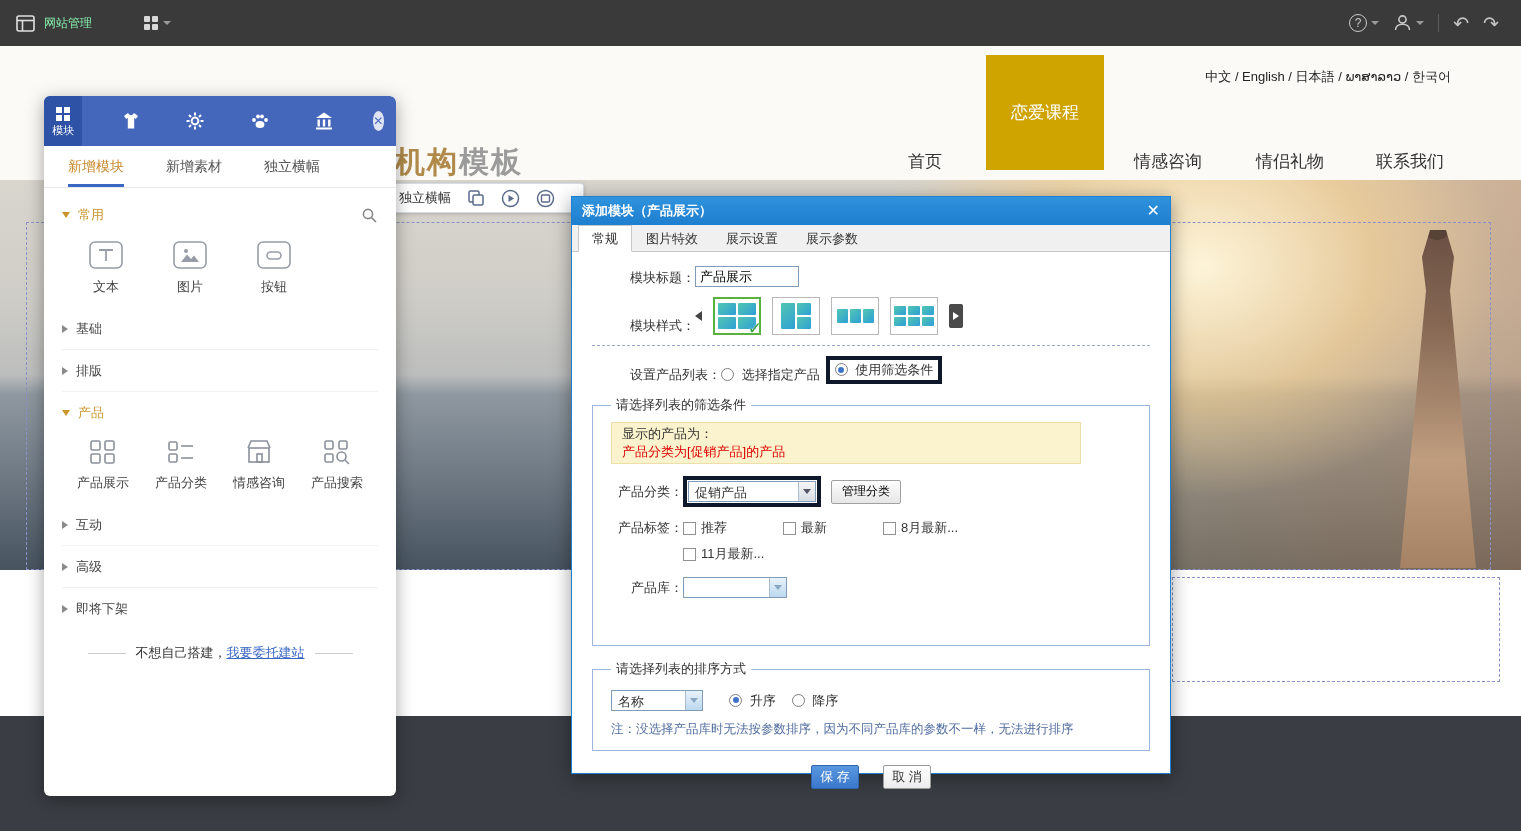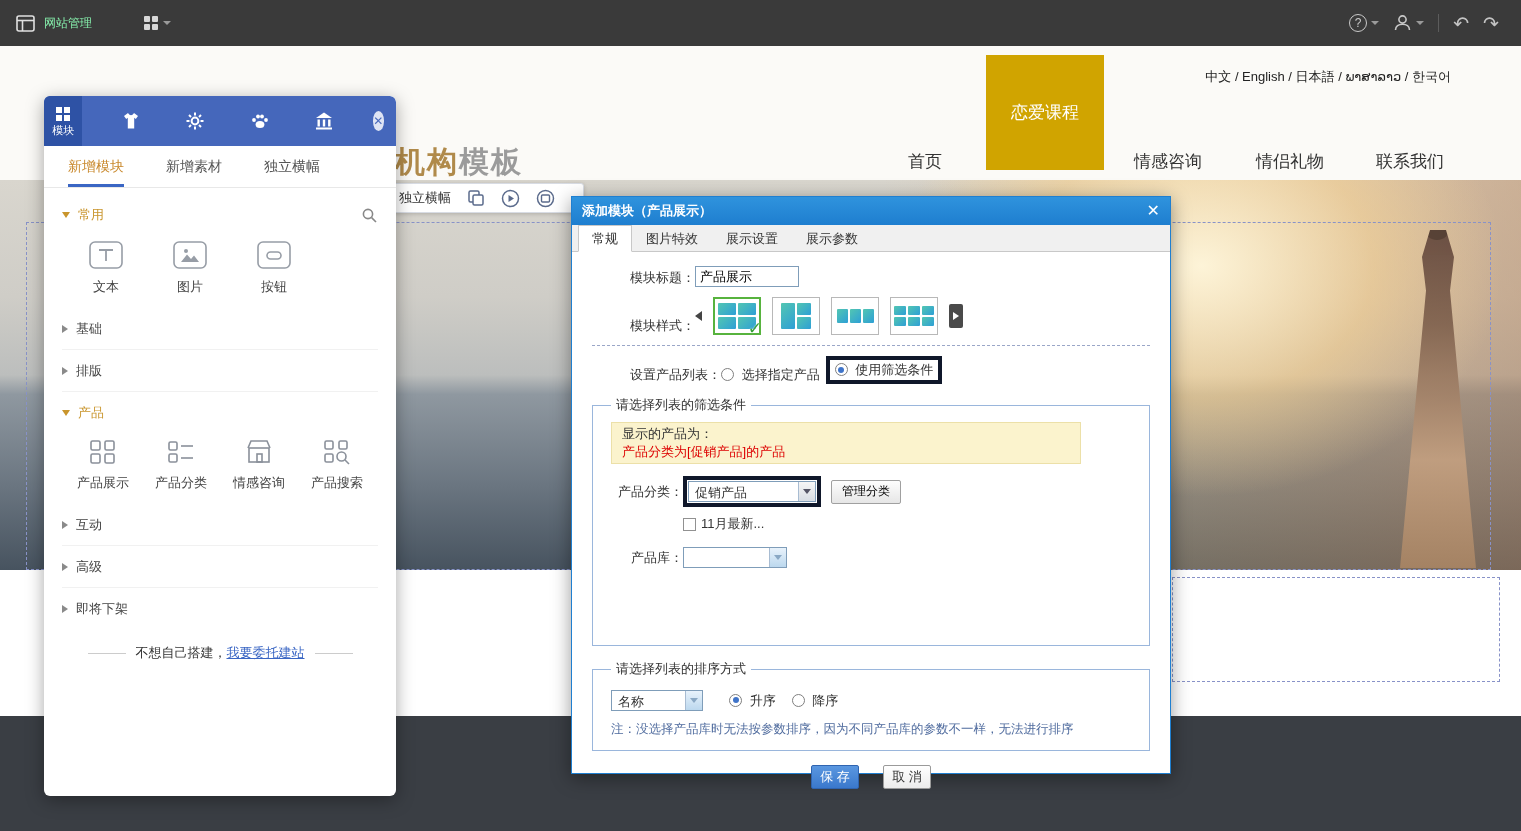--- a/index.html
+++ b/index.html
@@ -459,20 +459,35 @@
           <span class="red-outline" style="padding:1px;">
             <span class="sel" style="width:128px;">
               <span class="sel-text" style="flex:1;">促销产品</span>
               <span class="sel-arrow">
                   <span class="arrow-down"></span>
                 </span>
             </span>
           </span>
           <button class="btn-gray">管理分类</button>
         </div>
+        <div class="f-row">
+          <span class="f-label">产品标签：</span>
+          <span class="tag-group">
+            <span class="cb"></span>
+            <span>推荐</span>
+          </span>
+          <span class="tag-group">
+            <span class="cb"></span>
+            <span>最新</span>
+          </span>
+          <span class="tag-group last">
+            <span class="cb"></span>
+            <span>8月最新...</span>
+          </span>
+        </div>
         <div class="f-row" style="margin-top:8px;">
           <span class="f-label"></span>
           <span class="tag-group last">
             <span class="cb"></span>
             <span>11月最新...</span>
           </span>
         </div>
         <div class="f-row" style="margin-top:14px;">
           <span class="f-label">产品库：</span>
           <span class="sel" style="width:104px;">

